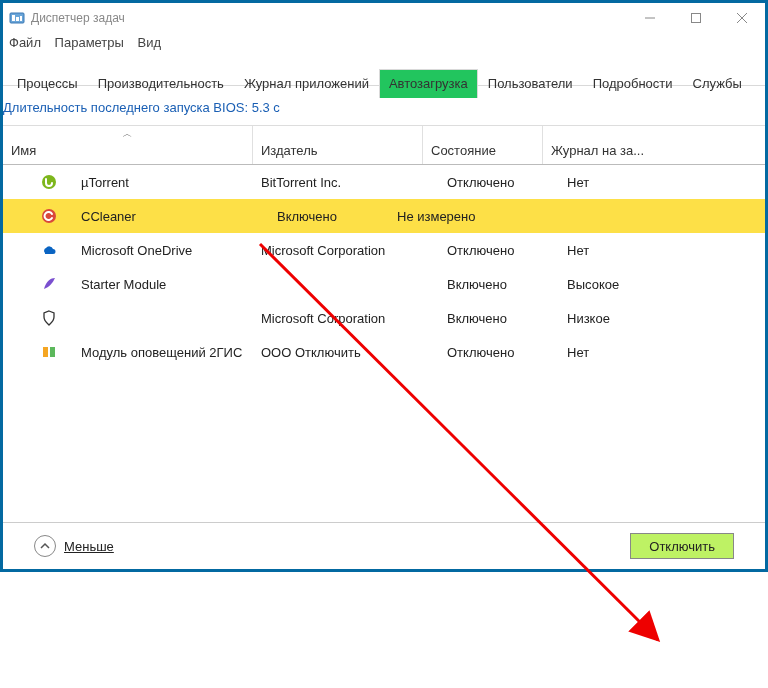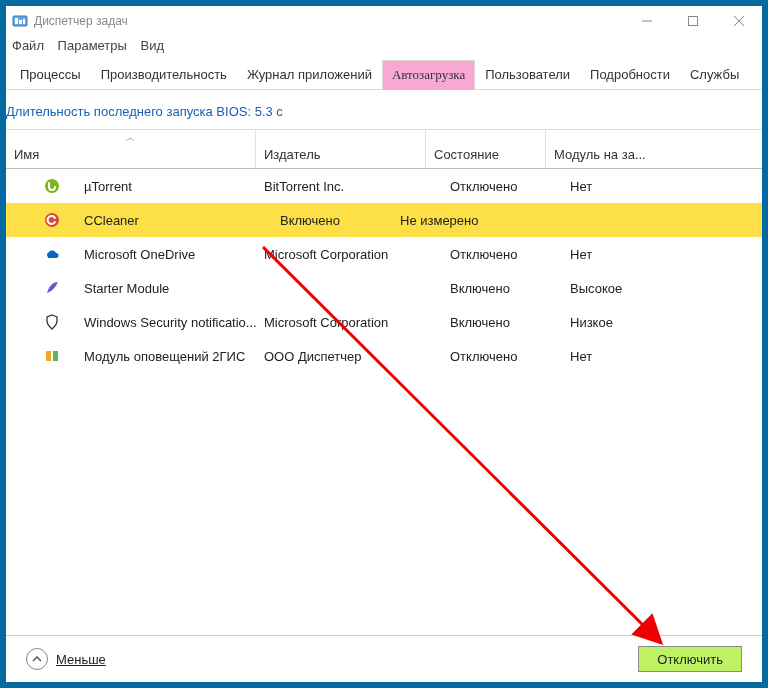--- a/index.html
+++ b/index.html
@@ -1,46 +1,46 @@
 <!DOCTYPE html>
 <html><head>
 <meta charset="utf-8">
 <style>
 html,body{margin:0;padding:0;font-family:"Segoe UI",Tahoma,sans-serif;font-size:13px;color:#222;background:#fff;width:768px;height:688px;overflow:hidden;}
-.window{width:768px;height:688px;border:6px solid #0369a1;box-sizing:border-box;display:flex;flex-direction:column;position:relative;}
+.window{width:768px;height:572px;border:3px solid #0369a1;box-sizing:border-box;display:flex;flex-direction:column;position:relative;}
 .titlebar{height:30px;display:flex;align-items:center;padding:0 0 0 6px;color:#888;font-size:12px;}
 .titlebar .app-icon{width:16px;height:16px;margin-right:6px;display:inline-flex;align-items:center;justify-content:center;}
 .titlebar .title{flex:1;}
 .win-controls{display:flex;height:100%;}
 .win-btn{width:46px;display:flex;align-items:center;justify-content:center;color:#888;}
 .win-btn svg{width:10px;height:10px;}
 .menubar{padding:2px 6px 6px 6px;color:#444;font-size:13px;}
 .menubar span{margin-right:10px;text-align:center;}
 .tabs{display:flex;border-bottom:1px solid #d9d9d9;padding:0 4px;}
-.tab{padding:6px 9px 7px 9px;border:1px solid transparent;border-bottom:none;position:relative;top:1px;color:#333;font-size:13px;white-space:nowrap;}
-.tab.active{background:#f9a8d4;border-color:#d9d9d9;font-family:Liberation Serif, serif;}
+.tab{padding:6px 9px 7px 9px;border:1px solid transparent;border-bottom:none;position:relative;top:13px;color:#333;font-size:13px;white-space:nowrap;}
+.tab.active{background:#22c55e;border-color:#d9d9d9;}
 .bios-line{text-align:left;padding:14px 20px 10px 0;color:#1a5fb4;font-size:13px;}
 .bios-line .val{color:#1a5fb4;}
 .headers{display:flex;border-top:1px solid #ddd;border-bottom:1px solid #bbb;font-size:13px;color:#333;align-items:flex-end;height:38px;}
 .hcell{padding:0 8px 6px 8px;border-right:1px solid #e0e0e0;box-sizing:border-box;height:100%;display:flex;align-items:flex-end;position:relative;}
 .hcell.col1{width:250px;}
 .hcell.col2{width:170px;}
 .hcell.col3{width:120px;text-align:center;}
 .hcell.col4{flex:1;border-right:none;}
 .sort-caret{position:absolute;top:1px;left:50%;transform:translateX(-50%);font-size:10px;color:#555;}
 .rows{flex:1;overflow:hidden;position:relative;}
 .row{display:flex;height:34px;align-items:center;font-size:13px;}
 .row.selected{background:#fde047;}
 .cell{box-sizing:border-box;padding:0 8px;overflow:hidden;text-overflow:ellipsis;white-space:nowrap;}
 .cell.col1{width:250px;display:flex;align-items:center;gap:24px;padding-left:38px;}
 .cell.col2{width:170px;}
 .cell.col3{width:120px;margin-left:16px;}
 .cell.col4{flex:1;}
 .app-ico{width:16px;height:16px;flex:0 0 16px;display:inline-flex;align-items:center;justify-content:center;}
-.footer{height:46px;border-top:1px solid #ccc;display:flex;align-items:center;padding:0 20px;text-align:center;}
+.footer{height:46px;border-top:1px solid #ccc;display:flex;align-items:center;padding:0 31px;text-align:center;}
 .fewer{display:flex;align-items:center;gap:8px;}
 .fewer-circle{width:20px;height:20px;border:1px solid #888;border-radius:50%;display:flex;align-items:center;justify-content:center;}
 .fewer-label{text-decoration:underline;}
 .spacer{flex:1;}
 .disable-btn{height:24px;padding:0 18px;border:1px solid #888;background:#bef264;font-size:13px;display:flex;align-items:center;}
 .arrow-overlay{position:absolute;left:0;top:0;width:768px;height:688px;pointer-events:none;}
 </style>
 </head>
 <body>
 
@@ -102,21 +102,21 @@
       <span class="sort-caret">︿</span>
       <span>Имя</span>
     </div>
     <div class="hcell col2">
         <span>Издатель</span>
       </div>
     <div class="hcell col3">
         <span>Состояние</span>
       </div>
     <div class="hcell col4">
-        <span>Модуль на за...</span>
+        <span>Журнал на за...</span>
       </div>
   </div>
 
   <div class="rows" id="rows">
       <div class="row">
         <div class="cell col1">
           <span class="app-ico">
             <svg viewBox="0 0 16 16">
               <circle cx="8" cy="8" r="7" fill="#7db61c"></circle>
               <path d="M5 5v4a3 3 0 0 0 6 0" stroke="#fff" stroke-width="2" fill="none" stroke-linecap="round"></path>
@@ -167,37 +167,36 @@
         <div class="cell col3">Включено</div>
         <div class="cell col4">Высокое</div>
       </div>
       <div class="row">
         <div class="cell col1">
           <span class="app-ico">
             <svg viewBox="0 0 16 16">
               <path d="M8 1l5 2v4c0 4-3 6-5 8-2-2-5-4-5-8V3l5-2z" fill="none" stroke="#333" stroke-width="1.3"></path>
             </svg>
           </span>
-          <span>Windows Security notificatio...</span>
         </div>
         <div class="cell col2">Microsoft Corporation</div>
         <div class="cell col3">Включено</div>
         <div class="cell col4">Низкое</div>
       </div>
       <div class="row">
         <div class="cell col1">
           <span class="app-ico">
             <svg viewBox="0 0 16 16">
               <rect x="2" y="3" width="5" height="10" fill="#f5a623"></rect>
               <rect x="9" y="3" width="5" height="10" fill="#5cb85c"></rect>
             </svg>
           </span>
           <span>Модуль оповещений 2ГИС</span>
         </div>
-        <div class="cell col2">ООО Диспетчер</div>
+        <div class="cell col2">ООО Отключить</div>
         <div class="cell col3">Отключено</div>
         <div class="cell col4">Нет</div>
       </div>
     </div>
 
   <div class="footer">
     <div class="fewer">
       <span class="fewer-circle">
         <svg width="10" height="10" viewBox="0 0 10 10">
             <polyline points="1,7 5,3 9,7" fill="none" stroke="#555" stroke-width="1.5"></polyline>

